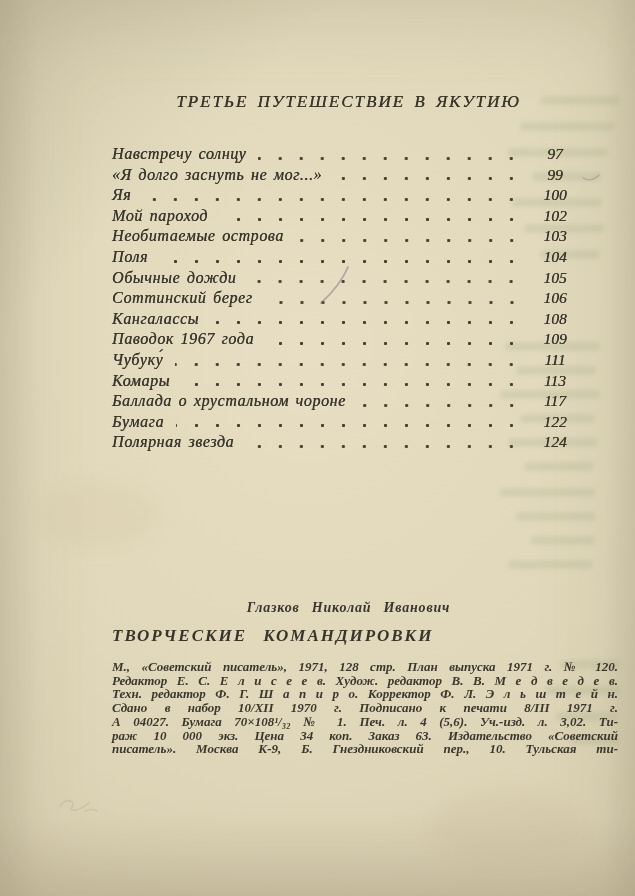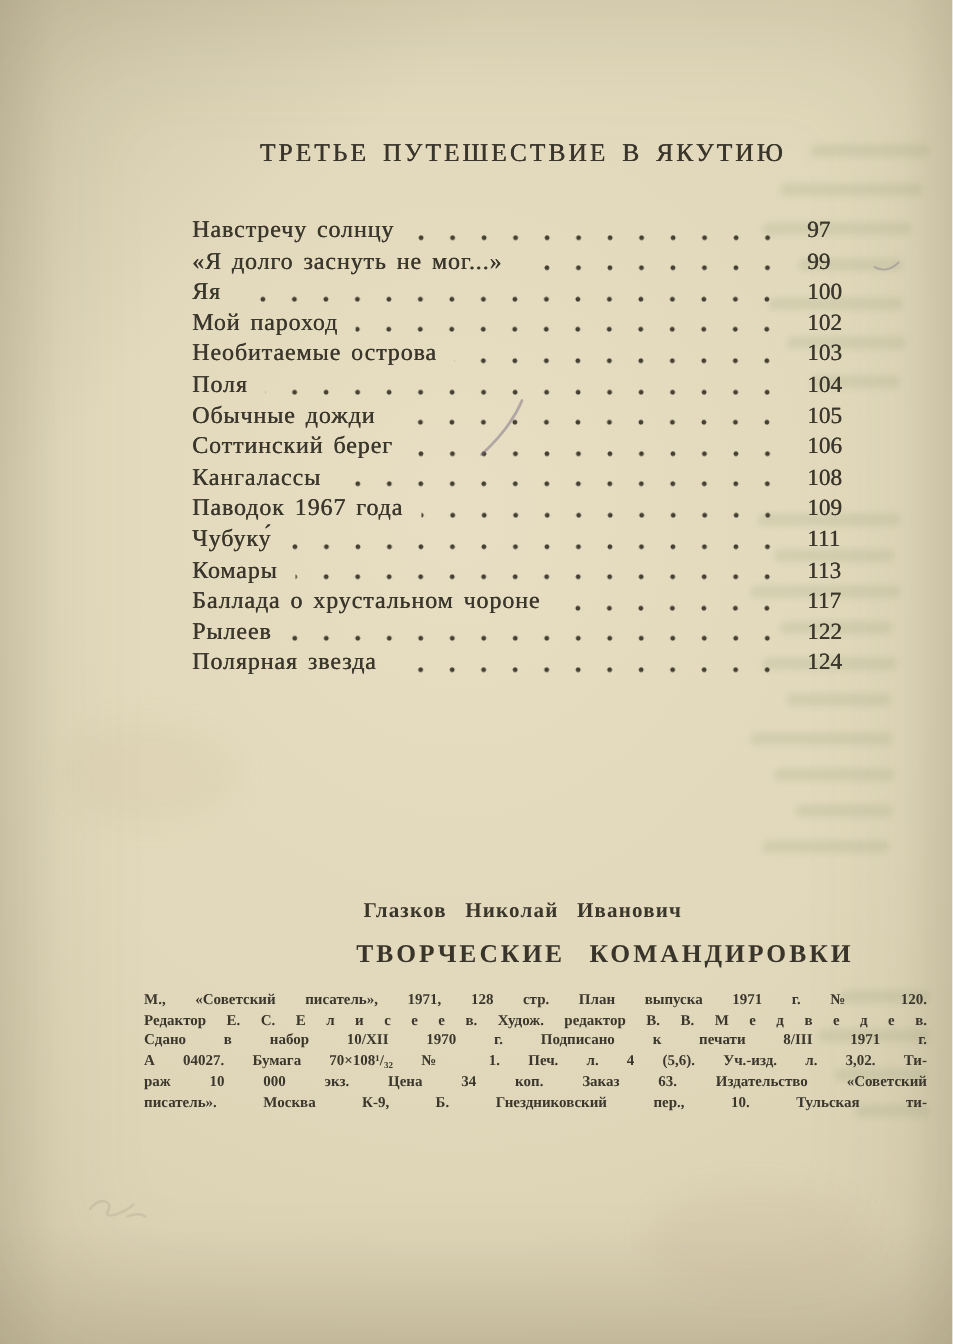--- a/index.html
+++ b/index.html
@@ -9,64 +9,65 @@
     color:#38342a;
   }
   .paper{
     position:absolute;inset:0;
     background:
       linear-gradient(135deg, rgba(118,108,84,.16), rgba(118,108,84,0) 22%),
       linear-gradient(0deg, rgba(128,112,82,.14), rgba(128,112,82,0) 9%),
       linear-gradient(90deg, rgba(118,108,84,.10), rgba(118,108,84,0) 6%, rgba(118,108,84,0) 95%, rgba(118,108,84,.10)),
       radial-gradient(95% 75% at 48% 38%, #e7dec3 0%, #e1d8bb 55%, #d8ceb0 100%);
     box-shadow: inset 0 0 90px 8px rgba(100,90,60,.18);
+    font-style: italic;
   }
   .stain{position:absolute;border-radius:50%;filter:blur(9px);pointer-events:none;}
   .stain.s1{left:40px;top:480px;width:120px;height:70px;background:rgba(170,150,100,.07);}
   .stain.s2{left:430px;top:790px;width:150px;height:70px;background:rgba(170,145,105,.08);}
   .ghost-layer{position:absolute;inset:0;z-index:1;}
   .ghost{
     position:absolute;height:9px;border-radius:4px;
     background:rgba(148,158,118,.20);filter:blur(2.2px);
     transform:skewX(-4deg);
   }
   .content{position:absolute;inset:0;z-index:2;}
   .section-title{
     position:absolute;top:92px;left:112px;right:50px;
     text-align:center;font-size:17px;letter-spacing:2px;word-spacing:3px;
     color:#3a362b;text-shadow:.3px 0 0 currentColor;white-space:nowrap;
   }
-  .toc{position:absolute;top:144px;left:128px;right:63px;}
+  .toc{position:absolute;top:144px;left:112px;right:63px;}
   .toc-row{display:flex;align-items:baseline;line-height:20.6px;white-space:nowrap;}
   .toc-title{
     flex:0 0 auto;font-size:16px;letter-spacing:.6px;word-spacing:2px;
     color:#3b372c;text-shadow:.3px 0 0 currentColor;
   }
   .leader{
     flex:1 1 auto;align-self:flex-end;height:5px;margin:0 16px 4px 12px;
     background-image:radial-gradient(circle, #454032 1.3px, rgba(0,0,0,0) 1.9px);
     background-size:21px 5px;background-repeat:repeat-x;background-position:right center;
   }
   .toc-page{
-    flex:0 0 34px;text-align:left;font-size:15.5px;
+    flex:0 0 34px;text-align:center;font-size:15.5px;
     color:#3b372c;text-shadow:.3px 0 0 currentColor;
   }
   .author{
     position:absolute;top:600px;left:112px;right:50px;text-align:center;
     font-weight:bold;font-size:14px;letter-spacing:.8px;word-spacing:8px;
     color:#3a362b;white-space:nowrap;
   }
   .book-title{
-    position:absolute;top:626px;left:112px;right:66px;text-align:right;
+    position:absolute;top:626px;left:112px;right:66px;text-align:left;
     font-weight:bold;font-size:17px;letter-spacing:2px;word-spacing:10px;
     color:#39352a;white-space:nowrap;
   }
   .colophon{
-    position:absolute;top:660px;left:96px;right:17px;
-    font-weight:bold;font-size:10px;line-height:13.7px;
+    position:absolute;top:660px;left:112px;right:17px;
+    font-weight:bold;font-size:13px;line-height:13.7px;
     color:#3b372c;
   }
   .colophon-line{text-align:justify;text-align-last:justify;}
   .colophon-line.last{text-align-last:center;}
   .marks{position:absolute;inset:0;z-index:3;pointer-events:none;}
 </style>
 </head>
 <body>
 
 <div class="paper">
@@ -160,36 +161,37 @@
           <span class="toc-title">Комары</span>
           <span class="leader"></span>
           <span class="toc-page">113</span>
         </div>
         <div class="toc-row">
           <span class="toc-title">Баллада о хрустальном чороне</span>
           <span class="leader"></span>
           <span class="toc-page">117</span>
         </div>
         <div class="toc-row">
-          <span class="toc-title">Рылеев</span>
+          <span class="toc-title">Бумага</span>
           <span class="leader"></span>
           <span class="toc-page">122</span>
         </div>
         <div class="toc-row">
           <span class="toc-title">Полярная звезда</span>
           <span class="leader"></span>
           <span class="toc-page">124</span>
         </div>
       </div>
 
     <div class="author">Глазков Николай Иванович</div>
     <div class="book-title">ТВОРЧЕСКИЕ КОМАНДИРОВКИ</div>
     <div class="colophon">
         <div class="colophon-line">М., «Советский писатель», 1971, 128 стр. План выпуска 1971 г. № 120.</div>
         <div class="colophon-line">Редактор Е. С. Е л и с е е в. Худож. редактор В. В. М е д в е д е в.</div>
+        <div class="colophon-line">Техн. редактор Ф. Г. Ш а п и р о. Корректор Ф. Л. Э л ь ш т е й н.</div>
         <div class="colophon-line">Сдано в набор 10/XII 1970 г. Подписано к печати 8/III 1971 г.</div>
         <div class="colophon-line">А 04027. Бумага 70×108¹/₃₂ № 1. Печ. л. 4 (5,6). Уч.-изд. л. 3,02. Ти-</div>
         <div class="colophon-line">раж 10 000 экз. Цена 34 коп. Заказ 63. Издательство «Советский</div>
         <div class="colophon-line">писатель». Москва К-9, Б. Гнездниковский пер., 10. Тульская ти-</div>
       </div>
   </div>
 
   <svg class="marks" width="635" height="896" viewBox="0 0 635 896">
     <path d="M348,267 C343,279 333,292 321,303" fill="none" stroke="#7c6f85" stroke-width="1.8" stroke-linecap="round" opacity="0.5"></path>
     <path d="M583,178 C588,181 594,180 599,175" fill="none" stroke="#8a7f90" stroke-width="1.4" stroke-linecap="round" opacity="0.45"></path>

